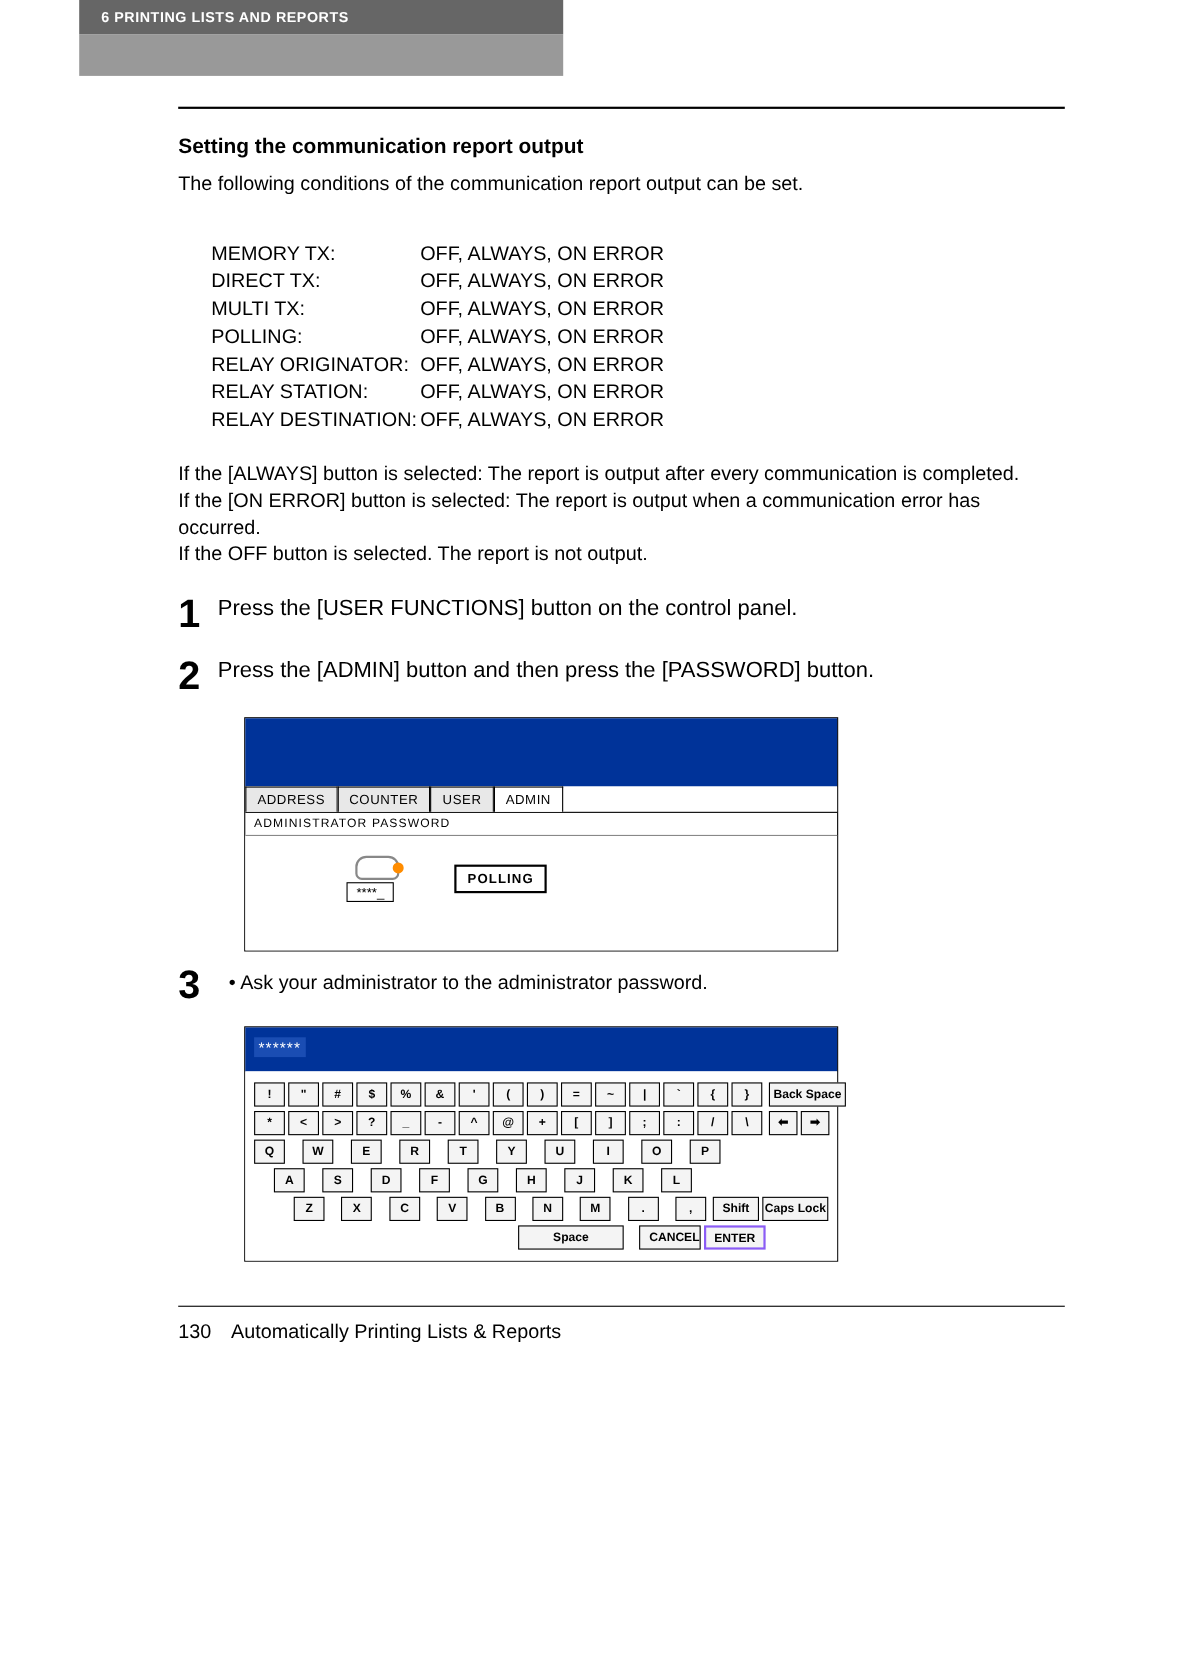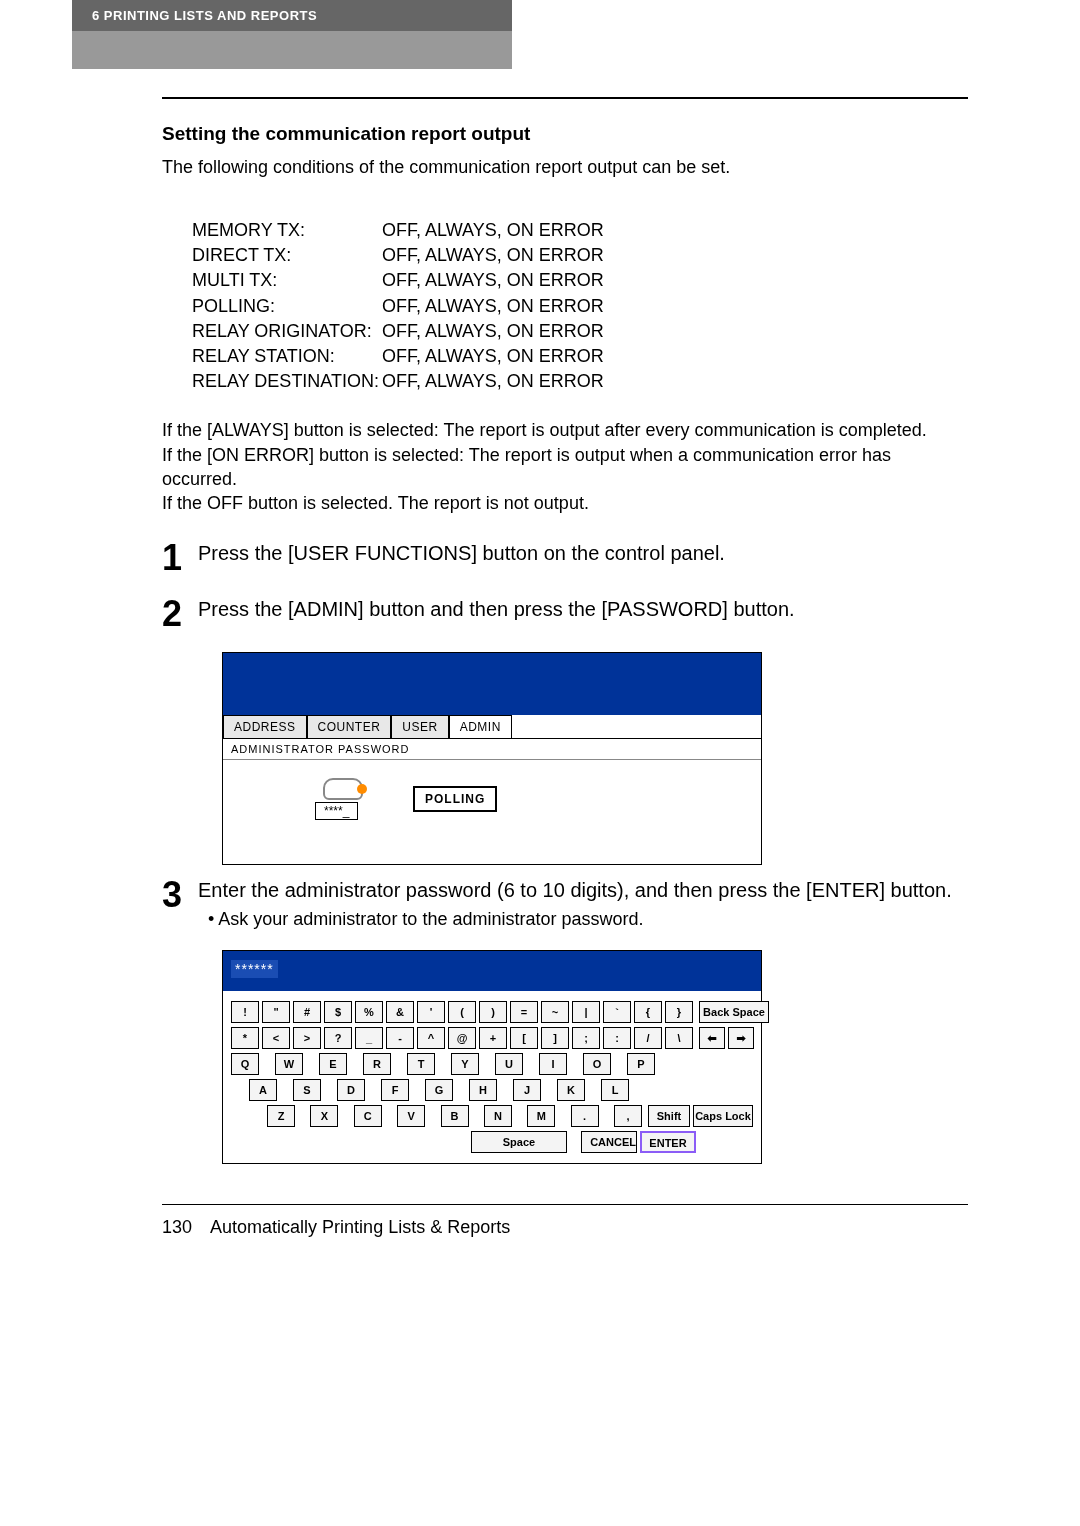--- a/index.html
+++ b/index.html
@@ -127,21 +127,20 @@
           <div class="key-icon"></div>
           <div class="key-stars">****_</div>
         </div>
         <div class="pwd-btn">POLLING</div>
       </div>
     </div>
 
     <div class="step">
       <div class="step-num">3</div>
       <div class="step-body">
-        <div class="step-title">Enter the administrator password (6 to 10 digits), and then press the [ENTER] button.</div>
         <div class="step-bullet">Ask your administrator to the administrator password.</div>
       </div>
     </div>
 
     <div class="screenshot2">
       <div class="ss2-header"><span>******</span></div>
       <div class="kbd">
         <div class="kbd-row">
           <div class="key">!</div>
           <div class="key">"</div>

